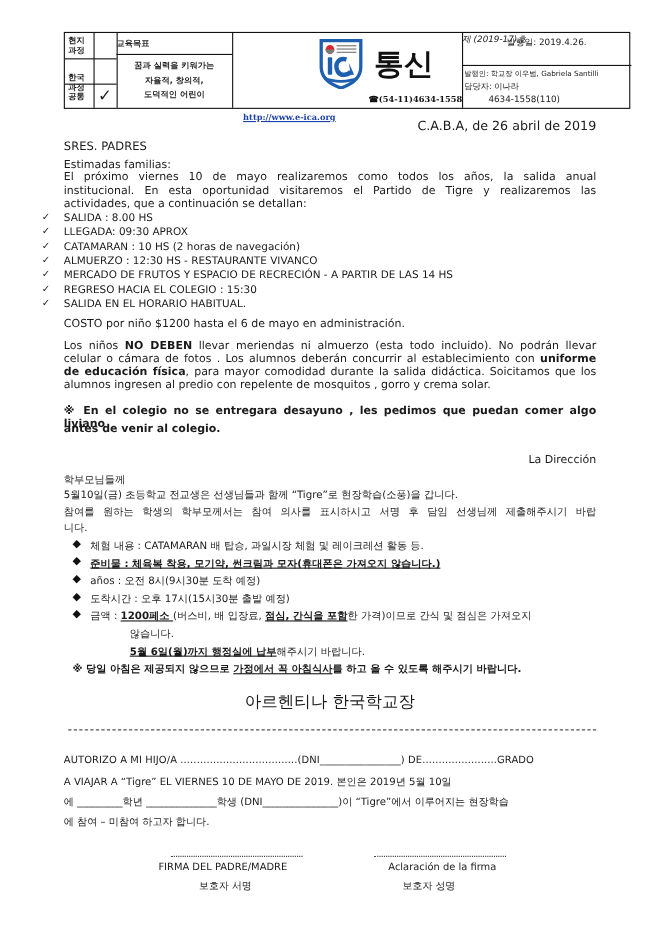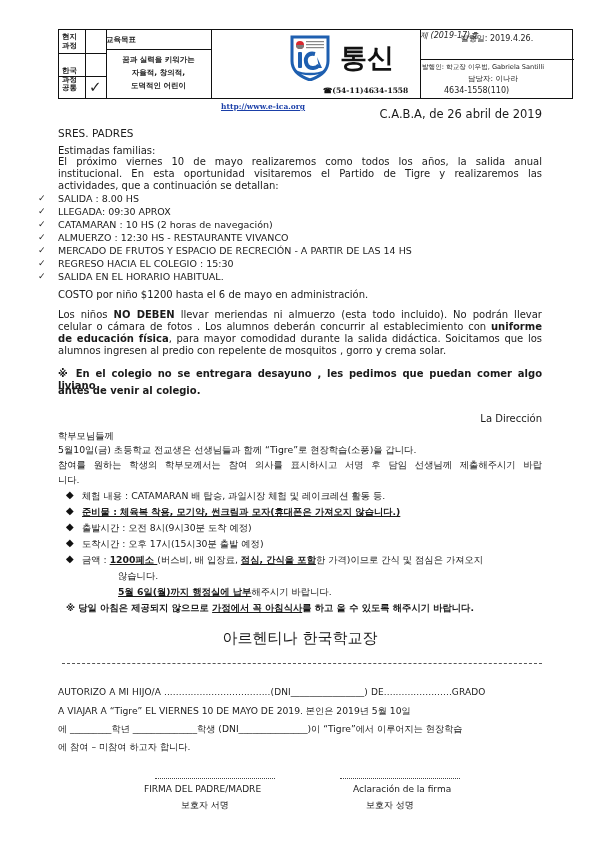--- a/index.html
+++ b/index.html
@@ -64,26 +64,26 @@
       <rect x="17" y="9" width="18" height="1.2" fill="#888"></rect>
       <rect x="17" y="12" width="18" height="1.2" fill="#888"></rect>
       <rect x="9" y="17" width="4" height="16" rx="1" fill="#1e5fb0"></rect>
       <path d="M26 19 C18 17 15 24 18 30 C21 35 28 33 30 30" fill="none" stroke="#1e5fb0" stroke-width="4"></path>
       <path d="M28 22 L33 33 L30 33 Z" fill="#1e5fb0"></path>
       <path d="M6 36 C14 40 28 40 36 36" fill="none" stroke="#1e5fb0" stroke-width="2.5"></path>
     </svg>
   </div>
   <div class="kor-title" style="left:281px;top:10px;">통신</div>
   <div class="url" style="left:162px;top:56px;">http://www.e-ica.org</div>
-  <div class="phone" style="left:264px;top:56px;">☎(54-11)4634-1558</div>
+  <div class="phone" style="left:276px;top:56px;">☎(54-11)4634-1558</div>
 
   <div class="cell" style="left:361px;top:4px;width:154px;text-align:center;font-size:8px;">발행일: 2019.4.26.</div>
   <div class="cell" style="left:361px;top:1px;width:154px;text-align:left;font-size:8px;font-style:italic;">제 (2019-17)호</div>
   <div class="cell" style="left:363px;top:33px;font-size:6.6px;white-space:nowrap;">발행인: 학교장 이우범, Gabriela Santilli</div>
-  <div class="cell" style="left:363px;top:44px;font-size:7.5px;padding-left:46px;">담당자: 이나라</div>
+  <div class="cell" style="left:363px;top:44px;font-size:7.5px;">담당자: 이나라</div>
   <div class="cell" style="left:385px;top:56px;font-size:8px;">4634-1558(110)</div>
 </div>
 
 <div class="txt" style="right:58px;top:108px;font-size:11.5px;">C.A.B.A, de 26 abril de 2019</div>
 <div class="txt" style="left:58px;top:127px;font-size:10.5px;">SRES. PADRES</div>
 <div class="txt" style="left:58px;top:145px;">Estimadas familias:</div>
 <div class="txt justify" style="left:58px;top:156px;width:484px;">El próximo viernes 10 de mayo realizaremos como todos los años, la salida anual</div>
 <div class="txt justify" style="left:58px;top:168px;width:484px;">institucional. En esta oportunidad visitaremos el Partido de Tigre y realizaremos las</div>
 <div class="txt" style="left:58px;top:180px;">actividades, que a continuación se detallan:</div>
 
@@ -121,21 +121,21 @@
 <div class="kli" style="left:58px;top:430px;">학부모님들께</div>
 <div class="kli" style="left:58px;top:444px;"> 5월10일(금) 초등학교 전교생은 선생님들과 함께 “Tigre”로 현장학습(소풍)을 갑니다.</div>
 <div class="kli justify" style="left:58px;top:459px;width:484px;white-space:normal;">참여를 원하는 학생의 학부모께서는 참여 의사를 표시하시고 서명 후 담임 선생님께 제출해주시기 바랍</div>
 <div class="kli" style="left:58px;top:474px;">니다.</div>
 
 <span class="dia" style="top:489px">◆</span>
 <span class="kli" style="left:82px;top:490px">체험 내용 : CATAMARAN 배 탑승, 과일시장 체험 및 레이크레션 활동 등.</span>
 <span class="dia" style="top:505px">◆</span>
 <span class="kli b u" style="left:82px;top:506px">준비물 : 체육복 착용, 모기약, 썬크림과 모자(휴대폰은 가져오지 않습니다.)</span>
 <span class="dia" style="top:521px">◆</span>
-<span class="kli" style="left:82px;top:522px">출발시간 : 오전 8시(9시30분 도착 예정)</span>
+<span class="kli" style="left:82px;top:522px">años : 오전 8시(9시30분 도착 예정)</span>
 <span class="dia" style="top:537px">◆</span>
 <span class="kli" style="left:82px;top:538px">도착시간 : 오후 17시(15시30분 출발 예정)</span>
 <span class="dia" style="top:553px">◆</span>
 <span class="kli" style="left:82px;top:554px"><span>금액 : </span><b class="u">1200페소 </b><span>(버스비, 배 입장료, </span><b class="u">점심, 간식을 포함</b><span>한 가격)이므로 간식 및 점심은 가져오지</span></span>
 <span class="kli" style="left:118px;top:570px">않습니다.</span>
 <span class="kli" style="left:118px;top:586px"><b class="u">5월 6일(월)까지 행정실에 납부</b><span>해주시기 바랍니다.</span></span>
 
 <div class="kli b" style="left:66px;top:602px;"><span>※ 당일 아침은 제공되지 않으므로 </span><span class="u">가정에서 꼭 아침식사</span><span>를 하고 올 수 있도록 해주시기 바랍니다.</span></div>
 
 <div class="txt" style="left:0;width:600px;text-align:center;top:629px;font-size:15px;line-height:18px;">아르헨티나 한국학교장</div>

